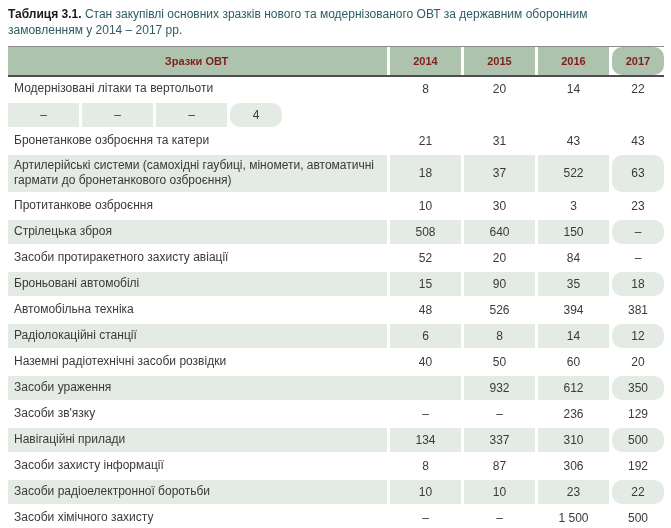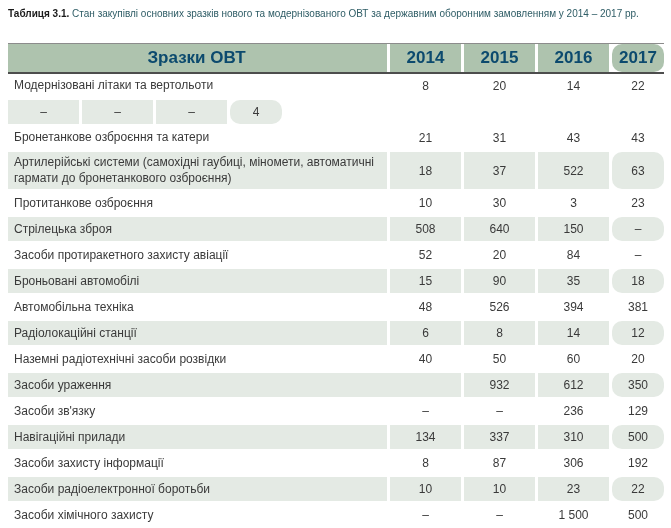--- a/index.html
+++ b/index.html
@@ -13,36 +13,36 @@
   }
   *{box-sizing:border-box;margin:0;padding:0;}
   html,body{background:#ffffff;}
   body{
     width:671px;height:528px;overflow:hidden;
     font-family:"Liberation Sans","DejaVu Sans",sans-serif;
     color:var(--text-main);
   }
   .page{padding:7px 7px 0 8px;}
   .title{
-    font-size:10px;line-height:1.32;margin-bottom:23px;color:var(--title-accent);
+    font-size:12px;line-height:1.32;margin-bottom:7px;color:var(--title-accent);
   }
   .title b{color:#1a1a1a;}
   .table-wrap{
     width:656px;
     border-top:1px solid var(--rule-light);
     border-bottom:2px solid var(--rule-dark);
     background:var(--gap);
   }
   .row{display:flex;column-gap:3px;}
   .header-row{
     border-bottom:2px solid var(--rule-dark);
   }
   .header-row .cell{
     background:var(--header-bg);
-    font-weight:bold;font-size:17px;color:#0c4a6e;
+    font-weight:bold;font-size:11px;color:#7f1d1d;
     min-height:28px;
   }
   .tbody{display:flex;flex-direction:column;row-gap:2px;padding:0 0 1px 0;}
   .cell{
     display:flex;align-items:center;justify-content:center;
     font-size:12px;min-height:24px;background:#ffffff;
   }
   .cell-name{flex:1;justify-content:flex-start;text-align:left;padding:3px 8px 3px 6px;line-height:1.3;}
   .header-row .cell-name{justify-content:center;text-align:center;}
   .cell-val{width:71px;flex:0 0 71px;}

